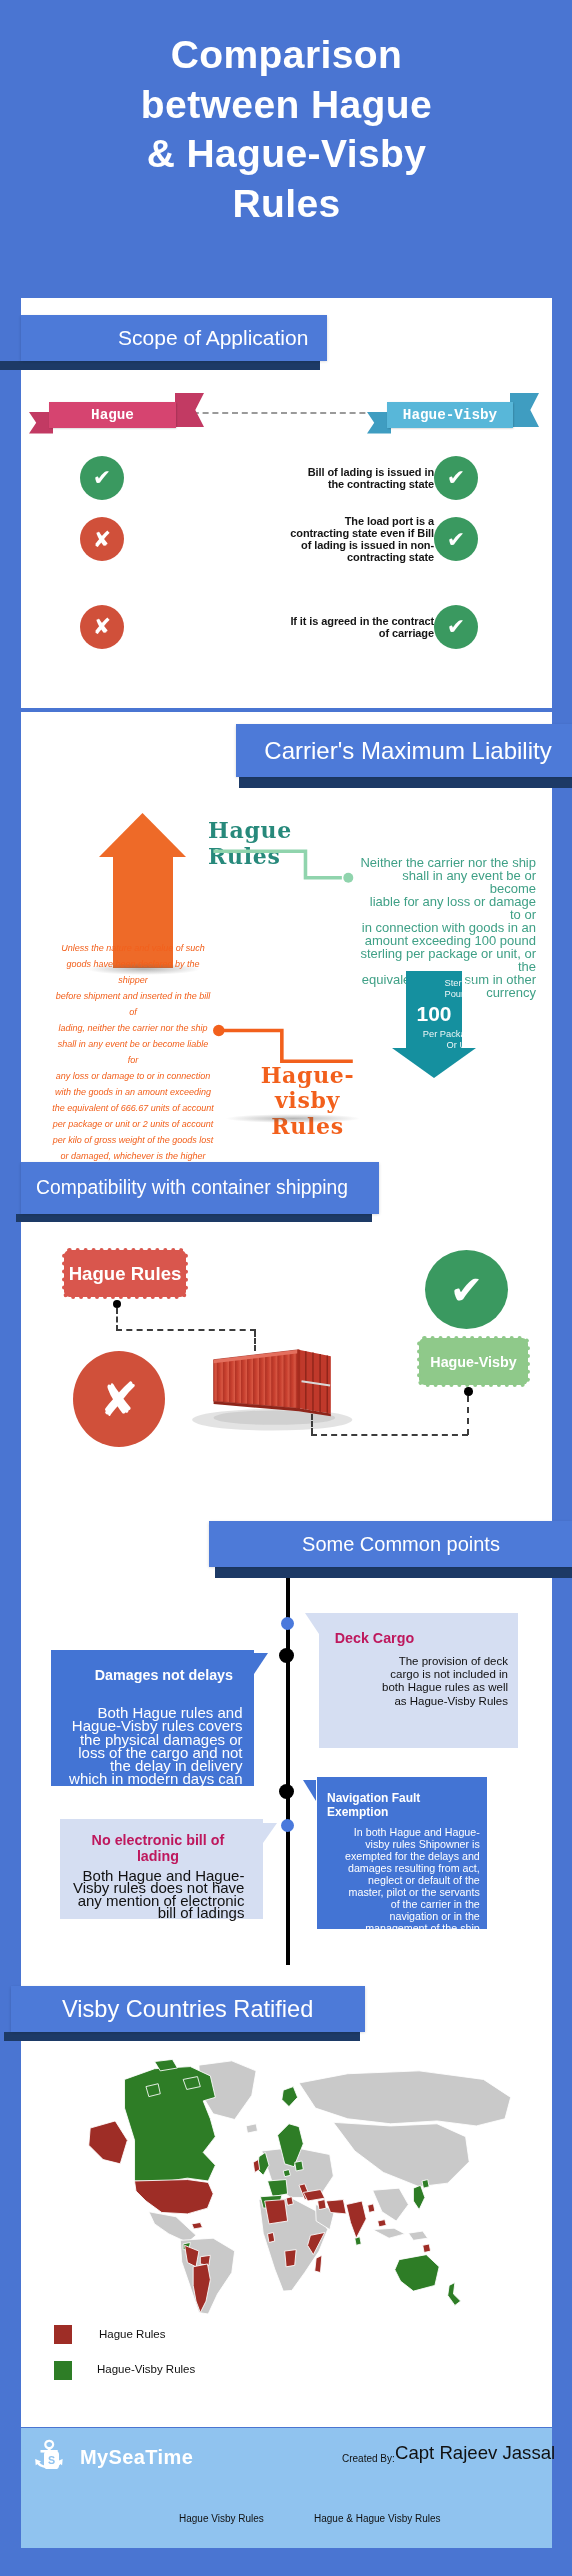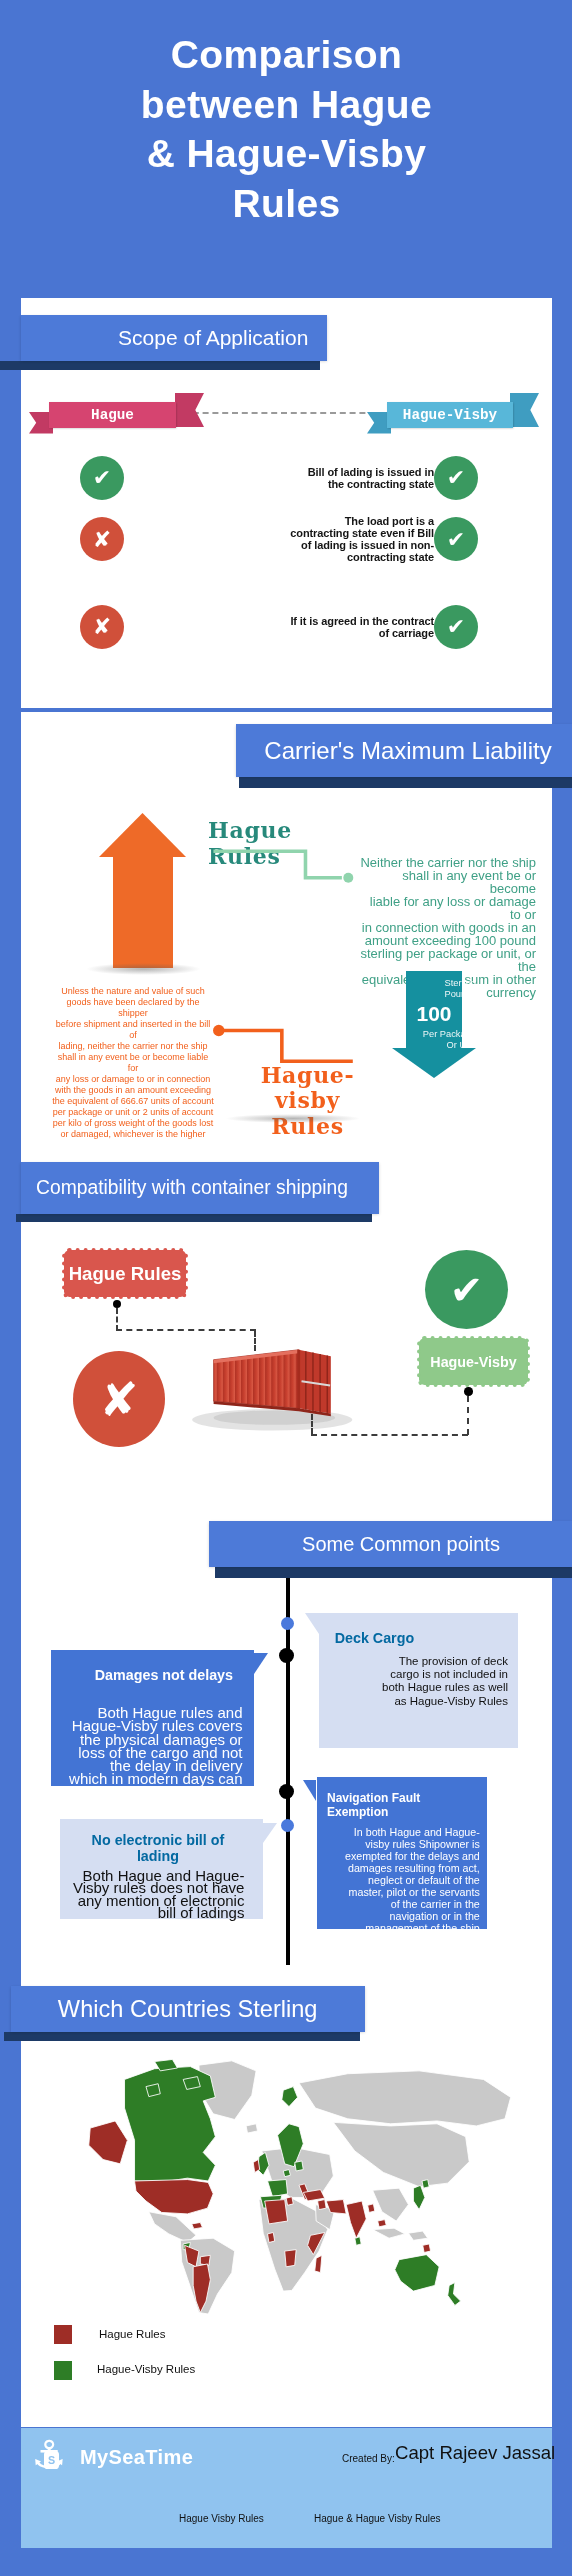--- a/index.html
+++ b/index.html
@@ -67,22 +67,22 @@
   .ua-sh{left:86px;top:963px;width:115px;height:11.5px;}
 
   .hg-head{left:208px;top:817px;width:143px;font-family:"DejaVu Serif",serif;font-weight:bold;
            font-size:22px;color:#27897b;letter-spacing:0.7px;}
   .hv-head{left:236px;top:1063px;width:143px;text-align:center;font-family:"DejaVu Serif",serif;
            font-weight:bold;font-size:22px;line-height:1.15;color:#f2601c;letter-spacing:0.7px;}
   .hv-sh{left:225px;top:1114px;width:136px;height:8.6px;}
 
   .note-green{left:360px;top:856px;width:176px;text-align:right;color:#3fa086;
               font-size:13px;line-height:13px;}
-  .note-orange{left:52px;top:986px;width:162px;text-align:center;color:#f2601c;
-               font-size:9px;line-height:11px;}
+  .note-orange{left:52px;top:940px;width:162px;text-align:center;color:#f2601c;
+               font-size:9px;line-height:16px;font-style:italic;}
 
   .da{left:392px;top:971px;width:84px;height:107px;}
   .da-shaft{position:absolute;top:0;left:14.3px;width:56px;height:77px;background:#15909f;}
   .da-head{position:absolute;top:77px;left:0;width:84px;height:30px;background:#15909f;
            clip-path:polygon(50% 100%,0 0,100% 0);}
   .da-text{position:absolute;top:7.2px;left:0;width:84px;text-align:center;color:#fff;}
 
   
   .tag{display:flex;align-items:center;justify-content:center;color:#fff;font-weight:bold;border-radius:5.7px;}
   .tag-red{left:64px;top:1250px;width:122px;height:47px;background:#d9564d;font-size:18.6px;
@@ -97,21 +97,21 @@
   .v-big{left:425px;top:1250px;width:83px;height:79px;background:#3a9960;font-size:40px;}
 
   
   .tline{left:286px;top:1578px;width:3.6px;height:387px;background:#000;}
   .tdot{border-radius:50%;z-index:3;}
   .tdot-blue{background:#4a79dc;} .tdot-black{background:#000;}
   .cbox{box-sizing:border-box;}
   .cbox-blue{background:#4374d4;color:#fff;}
   .cbox-light{background:#d5def2;color:#111;}
   .cbox-title{font-weight:bold;}
-  .blue-title{color:#0369a1;}
+  .blue-title{color:#be185d;}
   .notch{position:absolute;width:0;height:0;}
   .box-damages{left:51px;top:1650px;width:203px;height:136px;padding:17px 11.5px 0 14.3px;}
   .box-damages .notch{right:-14.3px;top:2.9px;border-left:14.3px solid #4374d4;border-bottom:21px solid transparent;}
   .box-deck{left:319px;top:1613px;width:199px;height:135px;padding:17px 10px 0 15.7px;}
   .box-deck .notch{left:-14.3px;top:0;border-right:14.3px solid #d5def2;border-bottom:21px solid transparent;}
   .box-nav{left:317px;top:1777px;width:170px;height:152px;padding:14.3px 7.2px 0 10px;}
   .box-nav .notch{left:-13.6px;top:2.9px;border-right:13.6px solid #4374d4;border-bottom:21px solid transparent;}
   .box-ebill{left:60px;top:1819px;width:203px;height:100px;padding:13px 18.6px 0 11.5px;}
   .box-ebill .notch{right:-14.3px;top:4.3px;border-left:14.3px solid #d5def2;border-bottom:20px solid transparent;}
 
@@ -317,21 +317,21 @@
   <div class="abs cbox cbox-light box-ebill">
     <div class="notch"></div>
     <div class="cbox-title blue-title" style="font-size:14.3px;text-align:center;">No electronic bill of lading</div>
     <div class="pre" style="font-size:15px;line-height:12.5px;margin-top:5.7px;text-align:right;">Both Hague and Hague-
 Visby rules does not have
 any mention of electronic
 bill of ladings</div>
   </div>
 
   <div class="abs hdr-shadow hdr-countries-sh"></div>
-  <div class="abs hdr hdr-countries">Which Countries Sterling</div>
+  <div class="abs hdr hdr-countries">Visby Countries Ratified</div>
 
   <svg class="abs" style="left:47px;top:2058px;" width="494" height="261" viewBox="0 0 690 365">
     <g stroke="#ffffff" stroke-width="1.2" stroke-linejoin="round">
 
       <g fill="#c9c9c9">
         <polygon points="212,10 258,4 292,18 286,52 262,86 232,78 214,48"></polygon>
         <polygon points="278,95 292,92 294,102 280,105"></polygon>
         <polygon points="142,215 180,222 208,248 196,258 170,246 150,232"></polygon>
         <polygon points="186,255 232,252 262,270 258,300 238,330 225,358 212,356 200,320 188,285"></polygon>
         <polygon points="300,130 345,125 395,135 400,165 380,195 340,195 315,175"></polygon>

